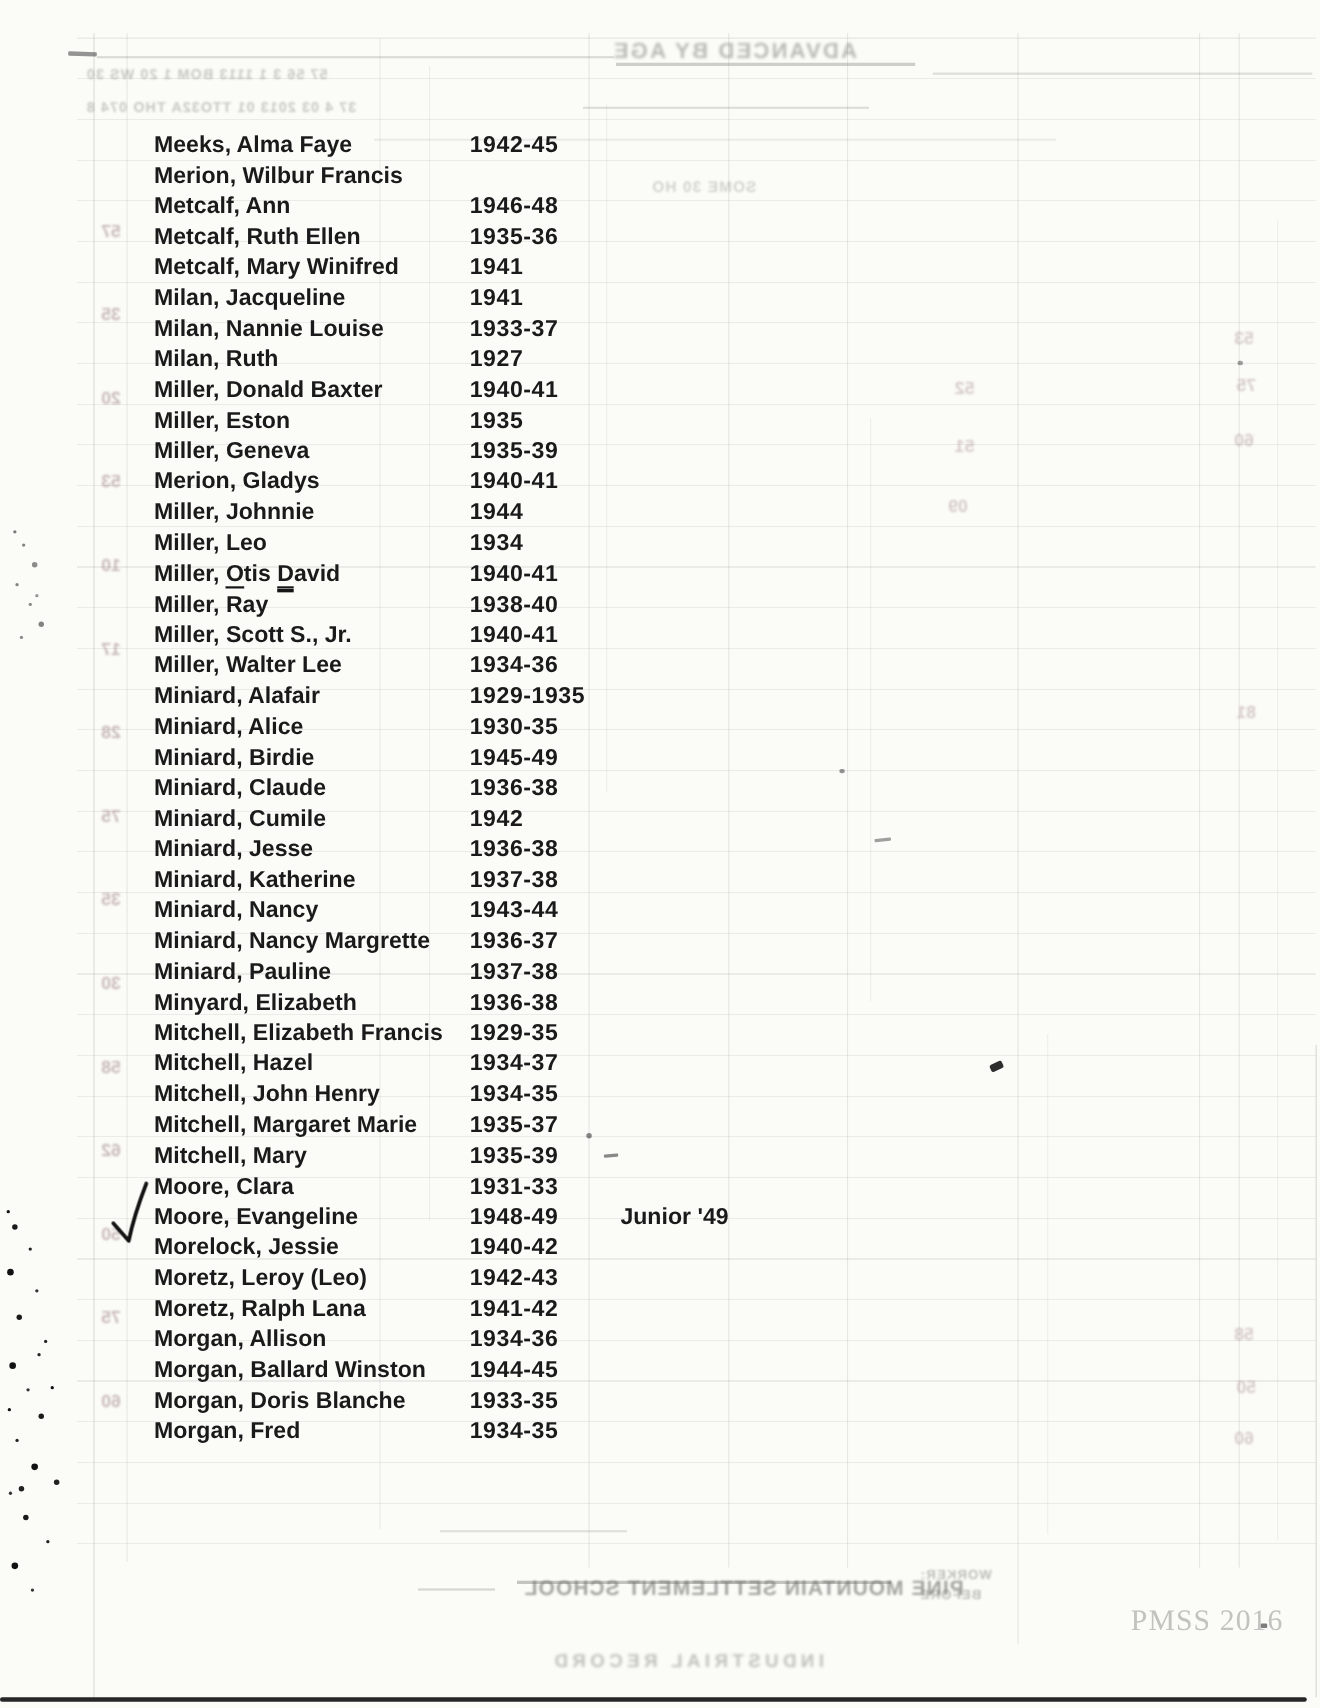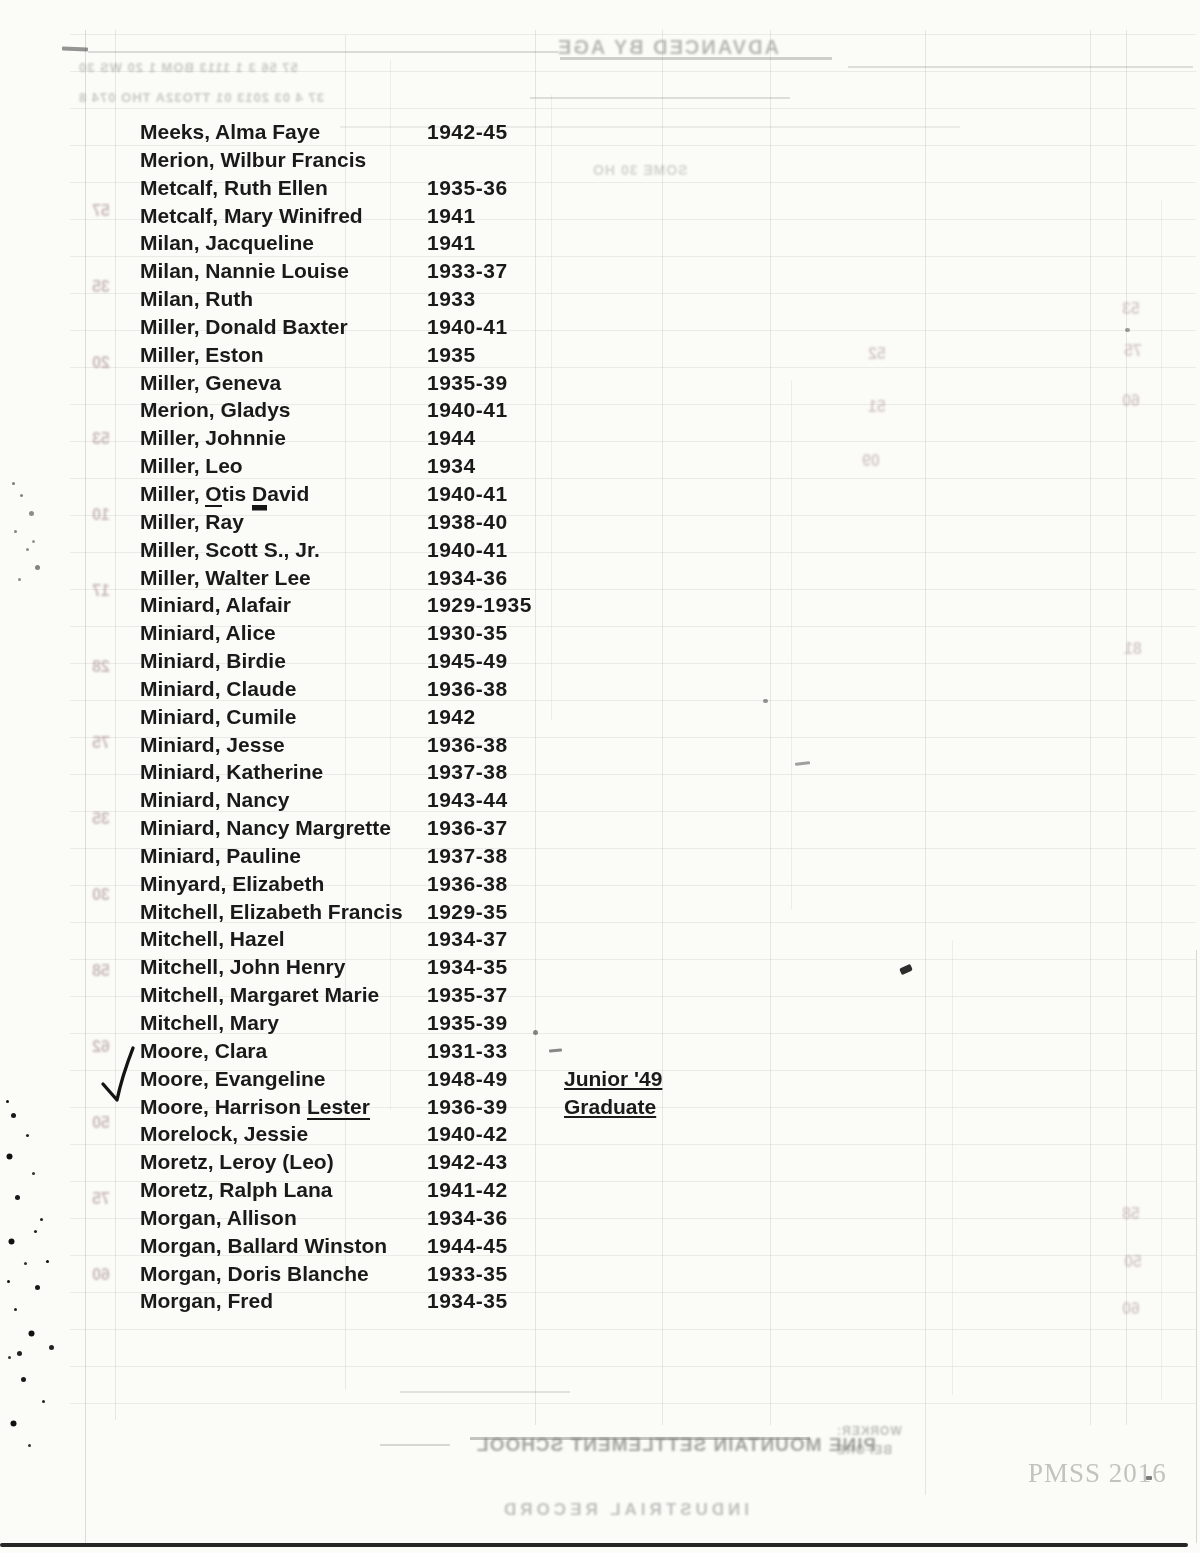--- a/index.html
+++ b/index.html
@@ -23,21 +23,21 @@
 
   
   .records{
     position:absolute;left:140px;top:118px;width:700px;
     color:#1a1a1a;font-weight:bold;font-size:21px;
     filter:blur(0.32px);
   }
   .row{position:relative;height:27.85px;line-height:27.8px;white-space:nowrap;}
   .name{position:absolute;left:0;top:0;}
   .years{position:absolute;left:287px;top:0;letter-spacing:0.5px;}
-  .note{position:absolute;left:424px;top:0;text-decoration:underline;}
+  .note{position:absolute;left:424px;top:0;}
   .u1{border-bottom:2.5px solid #161616;}
   .u2{border-bottom:2px solid #161616;box-shadow:0 3.5px 0 #161616;}
   .check{position:absolute;left:-46px;top:-20px;width:46px;height:66px;}
 
   
   .bleed{
     position:absolute;transform:scaleX(-1);transform-origin:center;
     color:#5c5c58;font-weight:bold;white-space:nowrap;pointer-events:none;
   }
   .mnum{
@@ -145,38 +145,42 @@
   <div class="records" id="records">
       <div class="row">
         <span class="name">Meeks, Alma Faye</span>
         <span class="years">1942-45</span>
       </div>
       <div class="row">
         <span class="name">Merion, Wilbur Francis</span>
         <span class="years"></span>
       </div>
       <div class="row">
+        <span class="name">Metcalf, Ann</span>
+        <span class="years">1946-48</span>
+      </div>
+      <div class="row">
         <span class="name">Metcalf, Ruth Ellen</span>
         <span class="years">1935-36</span>
       </div>
       <div class="row">
         <span class="name">Metcalf, Mary Winifred</span>
         <span class="years">1941</span>
       </div>
       <div class="row">
         <span class="name">Milan, Jacqueline</span>
         <span class="years">1941</span>
       </div>
       <div class="row">
         <span class="name">Milan, Nannie Louise</span>
         <span class="years">1933-37</span>
       </div>
       <div class="row">
         <span class="name">Milan, Ruth</span>
-        <span class="years">1933</span>
+        <span class="years">1927</span>
       </div>
       <div class="row">
         <span class="name">Miller, Donald Baxter</span>
         <span class="years">1940-41</span>
       </div>
       <div class="row">
         <span class="name">Miller, Eston</span>
         <span class="years">1935</span>
       </div>
       <div class="row">
@@ -281,25 +285,20 @@
       </div>
       <div class="row">
         <span class="name">Moore, Evangeline</span>
         <span class="years">1948-49</span>
         <span class="note">Junior '49</span>
         <svg class="check" viewBox="0 0 46 66">
           <path d="M39 3 C32 21 27 36 23 55 L9 39" fill="none" stroke="#141414" stroke-width="3.4" stroke-linecap="round" stroke-linejoin="round"></path>
         </svg>
       </div>
       <div class="row">
-        <span class="name"><span>Moore, Harrison </span><span class="u1">Lester</span></span>
-        <span class="years">1936-39</span>
-        <span class="note">Graduate</span>
-      </div>
-      <div class="row">
         <span class="name">Morelock, Jessie</span>
         <span class="years">1940-42</span>
       </div>
       <div class="row">
         <span class="name">Moretz, Leroy (Leo)</span>
         <span class="years">1942-43</span>
       </div>
       <div class="row">
         <span class="name">Moretz, Ralph Lana</span>
         <span class="years">1941-42</span>

